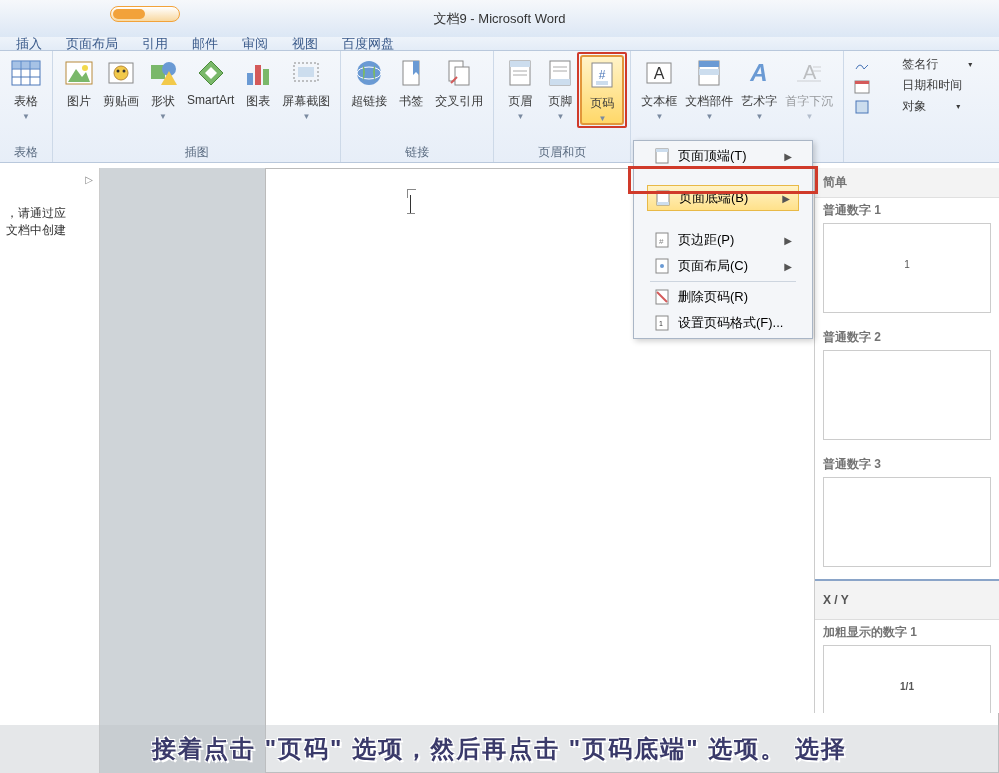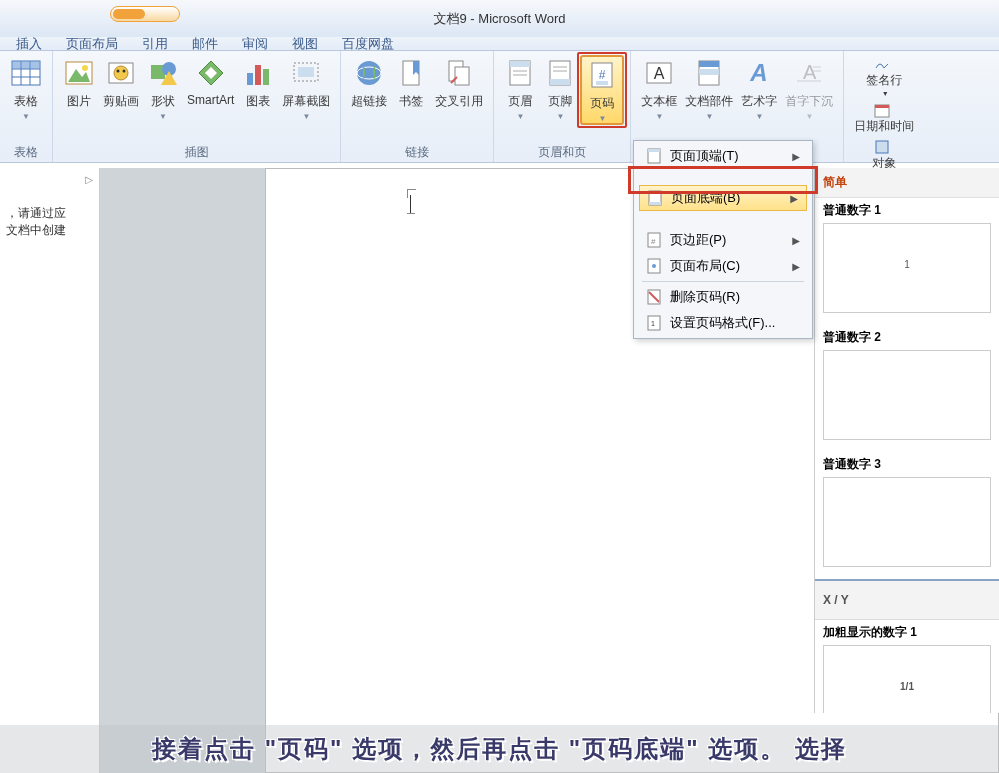--- a/index.html
+++ b/index.html
@@ -13,51 +13,51 @@
 .tabs span { padding: 0 12px; color: #3a5a8a; cursor: default; }
 
 .ribbon { height: 112px; background: linear-gradient(#f4f7fb,#e7eef8); border-bottom: 1px solid #b9c8dc; display: flex; position: relative; }
 .group { border-right: 1px solid #cdd9e8; padding: 4px 6px 0 6px; display: flex; flex-direction: column; justify-content: space-between; }
 .group-label { font-size: 12px; color: #5a6b80; text-align: center; padding: 2px 0; height: 20px; }
 .btns { display: flex; align-items: flex-start; }
 .btn { display: flex; flex-direction: column; align-items: center; padding: 2px 4px; cursor: default; }
 .btn .ic { width: 32px; height: 32px; margin-bottom: 4px; display:flex; align-items:center; justify-content:center; }
 .btn .lbl { font-size: 12px; color: #3a3a3a; text-align: center; white-space: nowrap; }
 .btn .arrow { font-size: 8px; color: #7a8aa0; margin-top: 2px; }
-.btn.small { flex-direction: column; padding: 1px 4px; align-items: center; }
+.btn.small { flex-direction: row; padding: 1px 4px; align-items: center; gap: 28px; }
 .btn.small .ic { width: 16px; height: 16px; margin: 0 4px 0 0; }
 
 .highlight-btn { background: linear-gradient(#fff3c8,#ffd869); border: 2px solid #e2963a; border-radius: 3px; padding: 2px 4px 0 4px; }
 .highlight-btn::before { content:""; position:absolute; inset:-3px; border:2px solid #d03a2a; border-radius:2px; }
 .highlight-wrap { position: relative; }
 
 .right-stack { display: flex; flex-direction: column; gap: 2px; padding: 4px 6px; font-size: 12px; color: #3a3a3a; }
 .right-stack div { display: flex; align-items: center; }
 .right-stack .ic { width: 16px; height: 16px; margin-right: 4px; }
 
 .doc-area { position: absolute; top: 168px; left: 0; right: 0; bottom: 0; background: #e8ecef; display: flex; }
 .side-panel { width: 100px; background: #fff; border-right: 1px solid #ccc; padding: 6px; font-size: 12px; color: #333; }
 .ruler-gap { width: 165px; background: #cfd4d8; }
 .page { flex: 1; background: #fff; border: 1px solid #bbb; position: relative; }
 .cursor-mark { position: absolute; left: 144px; top: 26px; width: 1px; height: 18px; border-left: 1px solid #333; }
 .cursor-mark::before { content:""; position:absolute; left:-4px; top:-6px; width:8px; height:8px; border-top:1px solid #888; border-left:1px solid #888; }
 .cursor-mark::after { content:""; position:absolute; left:-4px; top:18px; width:8px; height:1px; background:#888; }
 
-.dropdown { position: absolute; left: 633px; top: 140px; width: 180px; background: #f4f6f9; border: 1px solid #aab6c6; box-shadow: 2px 2px 6px rgba(0,0,0,.2); font-size: 13px; padding: 2px 4px; z-index: 10; }
+.dropdown { position: absolute; left: 633px; top: 140px; width: 180px; background: #f4f6f9; border: 1px solid #aab6c6; box-shadow: 2px 2px 6px rgba(0,0,0,.2); font-size: 13px; padding: 2px 12px; z-index: 10; }
 .dropdown .item { display: flex; align-items: center; padding: 4px 8px; position: relative; }
 .dropdown .item .ic { width: 16px; height: 16px; margin-right: 8px; }
 .dropdown .item .sub { position: absolute; right: 8px; font-size: 10px; color: #555; }
 .dropdown .sep { height: 1px; background: #cdd5df; margin: 2px 4px; }
 .dropdown .item.hl { background: linear-gradient(#fff3c8,#ffe18a); border: 1px solid #e8b947; margin: 16px 1px; padding: 3px 7px; text-align: right; }
 .red-box { position: absolute; left: 628px; top: 166px; width: 190px; height: 28px; border: 3px solid #d03a2a; z-index: 11; pointer-events: none; }
 
 .gallery { position: absolute; right: 0; top: 168px; width: 185px; bottom: 60px; background: #fff; border-left: 1px solid #ccc; font-size: 12px; overflow: hidden; z-index: 9; }
-.gallery .sec-title { font-weight: bold; padding: 6px 8px; color: #c2410c; border-bottom: 1px solid #e0e0e0; background: #f3f3f3; }
+.gallery .sec-title { font-weight: bold; padding: 6px 8px; color: #737373; border-bottom: 1px solid #e0e0e0; background: #f3f3f3; }
 .gallery .opt { padding: 4px 8px; }
-.gallery .opt-title { font-weight: bold; color: #000000; margin-bottom: 4px; }
+.gallery .opt-title { font-weight: bold; color: #737373; margin-bottom: 4px; }
 .gallery .preview { border: 1px solid #ccc; height: 90px; position: relative; margin-bottom: 8px; background: #fff; }
 .gallery .preview .num { position: absolute; font-size: 10px; color: #555; }
 .gallery .xy { border-top: 2px solid #8aa4c8; border-bottom: 1px solid #ddd; padding: 12px 8px; font-weight: bold; color: #555; background: #f3f3f3; }
 
 .caption { position: absolute; left: 0; right: 0; bottom: 0; height: 48px; display: flex; align-items: center; justify-content: center; font-size: 24px; font-weight: bold; color: #3a3a6a; text-shadow: 2px 2px 0 #fff, -1px -1px 0 #fff, 1px -1px 0 #fff, -1px 1px 0 #fff; background: rgba(190,195,200,.4); letter-spacing: 2px; z-index: 20; }
 
 svg { display: block; }
 </style>
 </head>
 <body>

